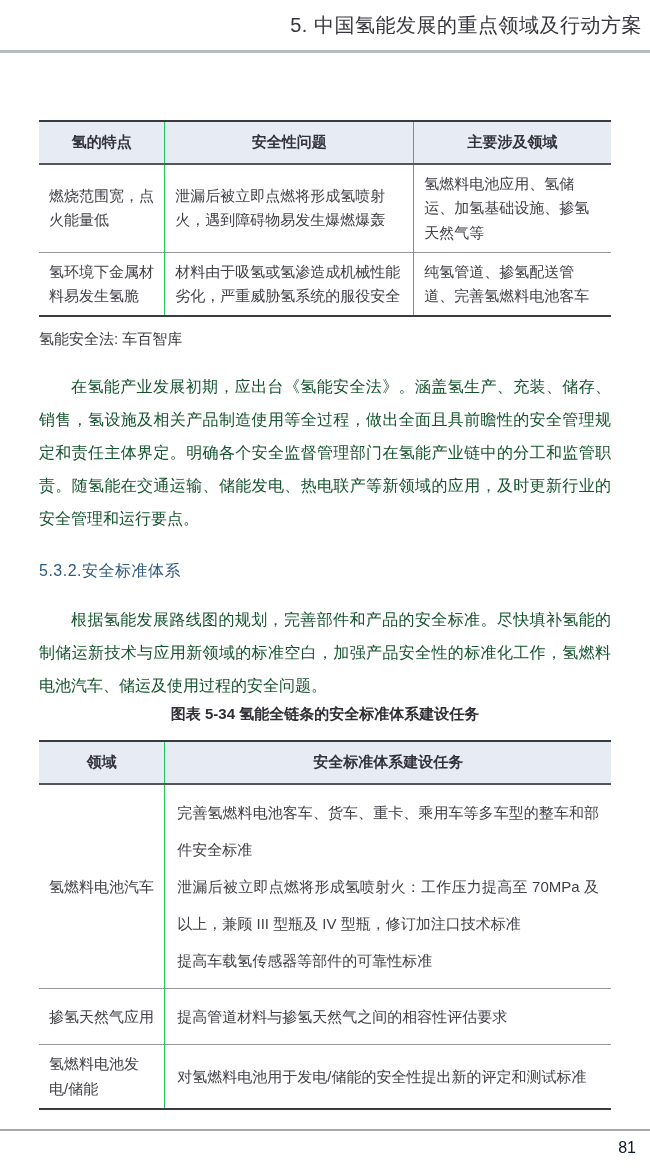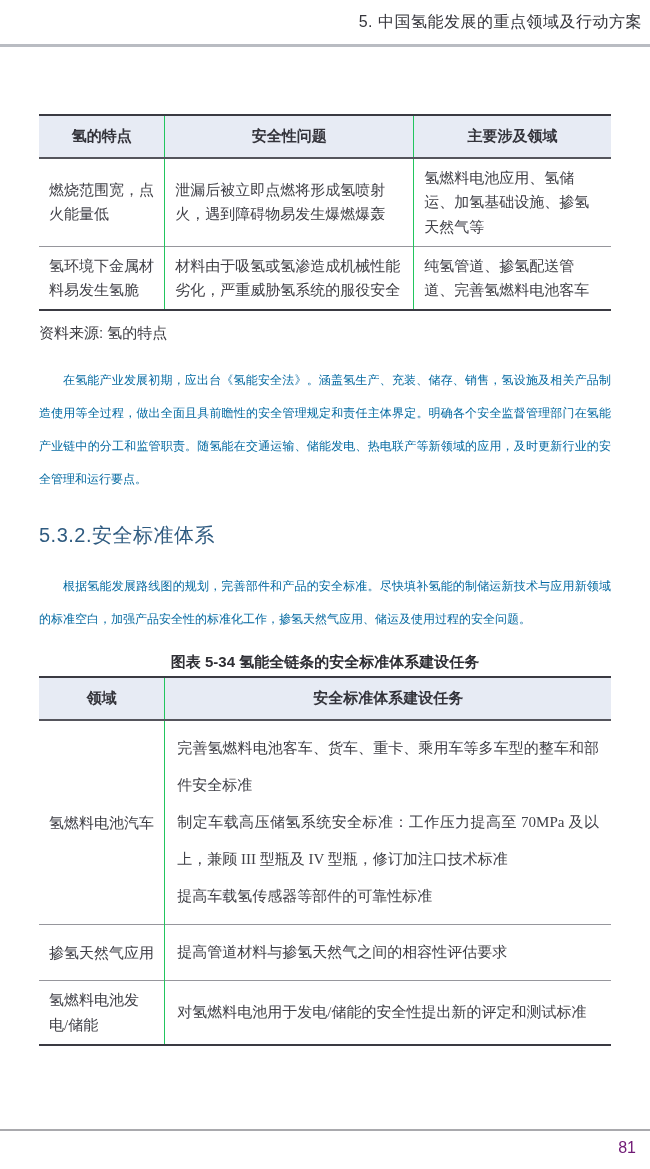--- a/index.html
+++ b/index.html
@@ -10,21 +10,21 @@
     color: #3c3c42;
     position: relative;
     overflow: hidden;
   }
   .page { position: relative; width: 650px; height: 1169px; }
 
   
   .page-header {
     padding: 12px 8px 0 0;
     text-align: right;
-    font-size: 16px;
+    font-size: 20px;
     color: #35353b;
     letter-spacing: 0.5px;
   }
   .header-rule {
     margin-top: 11px;
     border-top: 3px solid #b9bcc2;
     height: 0;
   }
 
   
@@ -32,21 +32,20 @@
 
   
   table.doc-table {
     width: 100%;
     border-collapse: collapse;
     table-layout: fixed;
     border-top: 2px solid #3a3a42;
     border-bottom: 2px solid #3a3a42;
     font-size: 15px;
     color: #3f3f46;
-    font-family: Liberation Serif, serif;
   }
   table.doc-table th {
     background: #e7ebf4;
     font-weight: bold;
     text-align: center;
     padding: 11px 8px;
     font-size: 15px;
     color: #33333a;
     border-bottom: 2px solid #55555c;
   }
@@ -62,61 +61,61 @@
   .table1 { margin-top: 67px; }
 
   .source-note {
     margin-top: 13px;
     font-size: 15px;
     color: #3c3c42;
   }
 
   .body-paragraph {
     margin: 21px 0 0 0;
-    font-size: 12px;
+    font-size: 16px;
     line-height: 33px;
     text-align: justify;
     text-indent: 2em;
-    color: #0369a1;
+    color: #14532d;
   }
 
   .section-heading {
     margin: 26px 0 0 0;
-    font-size: 20px;
+    font-size: 16px;
     font-weight: 500;
     color: #2f5b80;
     letter-spacing: 0.5px;
   }
 
   .figure-caption {
-    margin-top: 17px;
+    margin-top: 3px;
     text-align: center;
     font-size: 15px;
     font-weight: bold;
     color: #2e2e34;
   }
 
-  .table2 { margin-top: 4px; }
+  .table2 { margin-top: 16px; }
   .table2 td.task-cell { padding: 9px 12px; }
   .task-line { line-height: 37px; text-align: justify; }
 
   
   .footer-rule {
     position: absolute;
     left: 0; right: 0;
     top: 1129px;
     border-top: 2px solid #a9a9ad;
     height: 0;
   }
   .page-number {
     position: absolute;
     right: 14px;
     top: 1139px;
     font-size: 16px;
-    color: #701a75;
+    color: #0f172a;
   }
 </style>
 </head>
 <body>
 
 <div class="page">
 
   <div class="page-header">
     <span>5. 中国氢能发展的重点领域及行动方案</span>
   </div>
@@ -144,47 +143,47 @@
           <td>氢燃料电池应用、氢储运、加氢基础设施、掺氢天然气等</td>
         </tr>
         <tr>
           <td>氢环境下金属材料易发生氢脆</td>
           <td>材料由于吸氢或氢渗造成机械性能劣化，严重威胁氢系统的服役安全</td>
           <td>纯氢管道、掺氢配送管道、完善氢燃料电池客车</td>
         </tr>
       </tbody>
     </table>
 
-    <div class="source-note">资料来源: 氢的特点</div>
+    <div class="source-note">氢能安全法: 车百智库</div>
 
     <p class="body-paragraph">在氢能产业发展初期，应出台《氢能安全法》。涵盖氢生产、充装、储存、销售，氢设施及相关产品制造使用等全过程，做出全面且具前瞻性的安全管理规定和责任主体界定。明确各个安全监督管理部门在氢能产业链中的分工和监管职责。随氢能在交通运输、储能发电、热电联产等新领域的应用，及时更新行业的安全管理和运行要点。</p>
 
     <h3 class="section-heading">5.3.2.安全标准体系</h3>
 
-    <p class="body-paragraph">根据氢能发展路线图的规划，完善部件和产品的安全标准。尽快填补氢能的制储运新技术与应用新领域的标准空白，加强产品安全性的标准化工作，掺氢天然气应用、储运及使用过程的安全问题。</p>
+    <p class="body-paragraph">根据氢能发展路线图的规划，完善部件和产品的安全标准。尽快填补氢能的制储运新技术与应用新领域的标准空白，加强产品安全性的标准化工作，氢燃料电池汽车、储运及使用过程的安全问题。</p>
 
     <div class="figure-caption">图表 5-34 氢能全链条的安全标准体系建设任务</div>
 
     <table class="doc-table table2">
       <colgroup>
           <col style="width:22%">
           <col style="width:78%">
         </colgroup>
       <thead>
         <tr>
           <th>领域</th>
           <th>安全标准体系建设任务</th>
         </tr>
       </thead>
       <tbody>
         <tr>
           <td>氢燃料电池汽车</td>
           <td class="task-cell">
             <div class="task-line">完善氢燃料电池客车、货车、重卡、乘用车等多车型的整车和部件安全标准</div>
-            <div class="task-line">制定车载高压储氢系统安全标准：工作压力提高至 70MPa 及以上，兼顾 III 型瓶及 IV 型瓶，修订加注口技术标准</div>
+            <div class="task-line">泄漏后被立即点燃将形成氢喷射火：工作压力提高至 70MPa 及以上，兼顾 III 型瓶及 IV 型瓶，修订加注口技术标准</div>
             <div class="task-line">提高车载氢传感器等部件的可靠性标准</div>
           </td>
         </tr>
         <tr>
           <td>掺氢天然气应用</td>
           <td class="task-cell">
             <div class="task-line">提高管道材料与掺氢天然气之间的相容性评估要求</div>
           </td>
         </tr>
         <tr>

